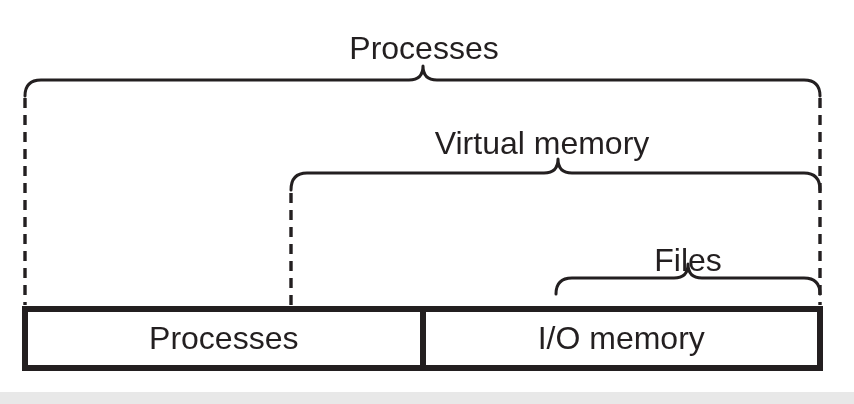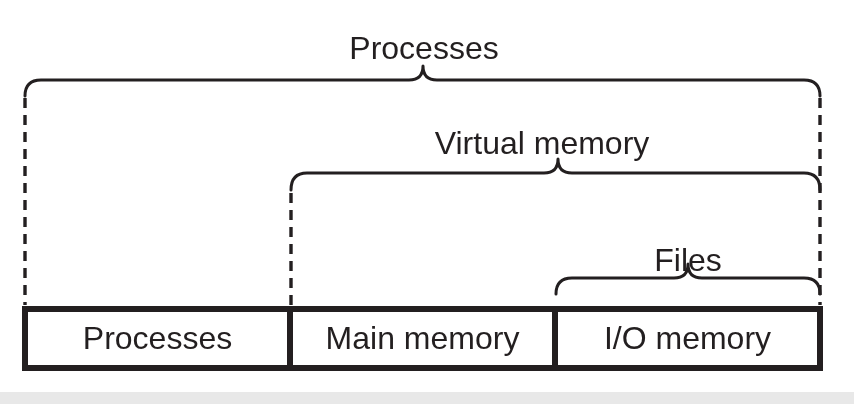--- a/index.html
+++ b/index.html
@@ -82,20 +82,17 @@
 
   <div class="abs-label" style="left:542px;top:127px;text-align:center;">Virtual memory</div>
 
   <div class="abs-label" style="left:688px;top:230px;margin-top:14px;">Files</div>
 
   <div class="hw-box">
     <div class="hw-cell">
       <span>Processes</span>
     </div>
     <div class="hw-cell">
-      <span>Main memory</span>
-    </div>
-    <div class="hw-cell">
       <span>I/O memory</span>
     </div>
   </div>
 
 </div>
 
 </body></html>

